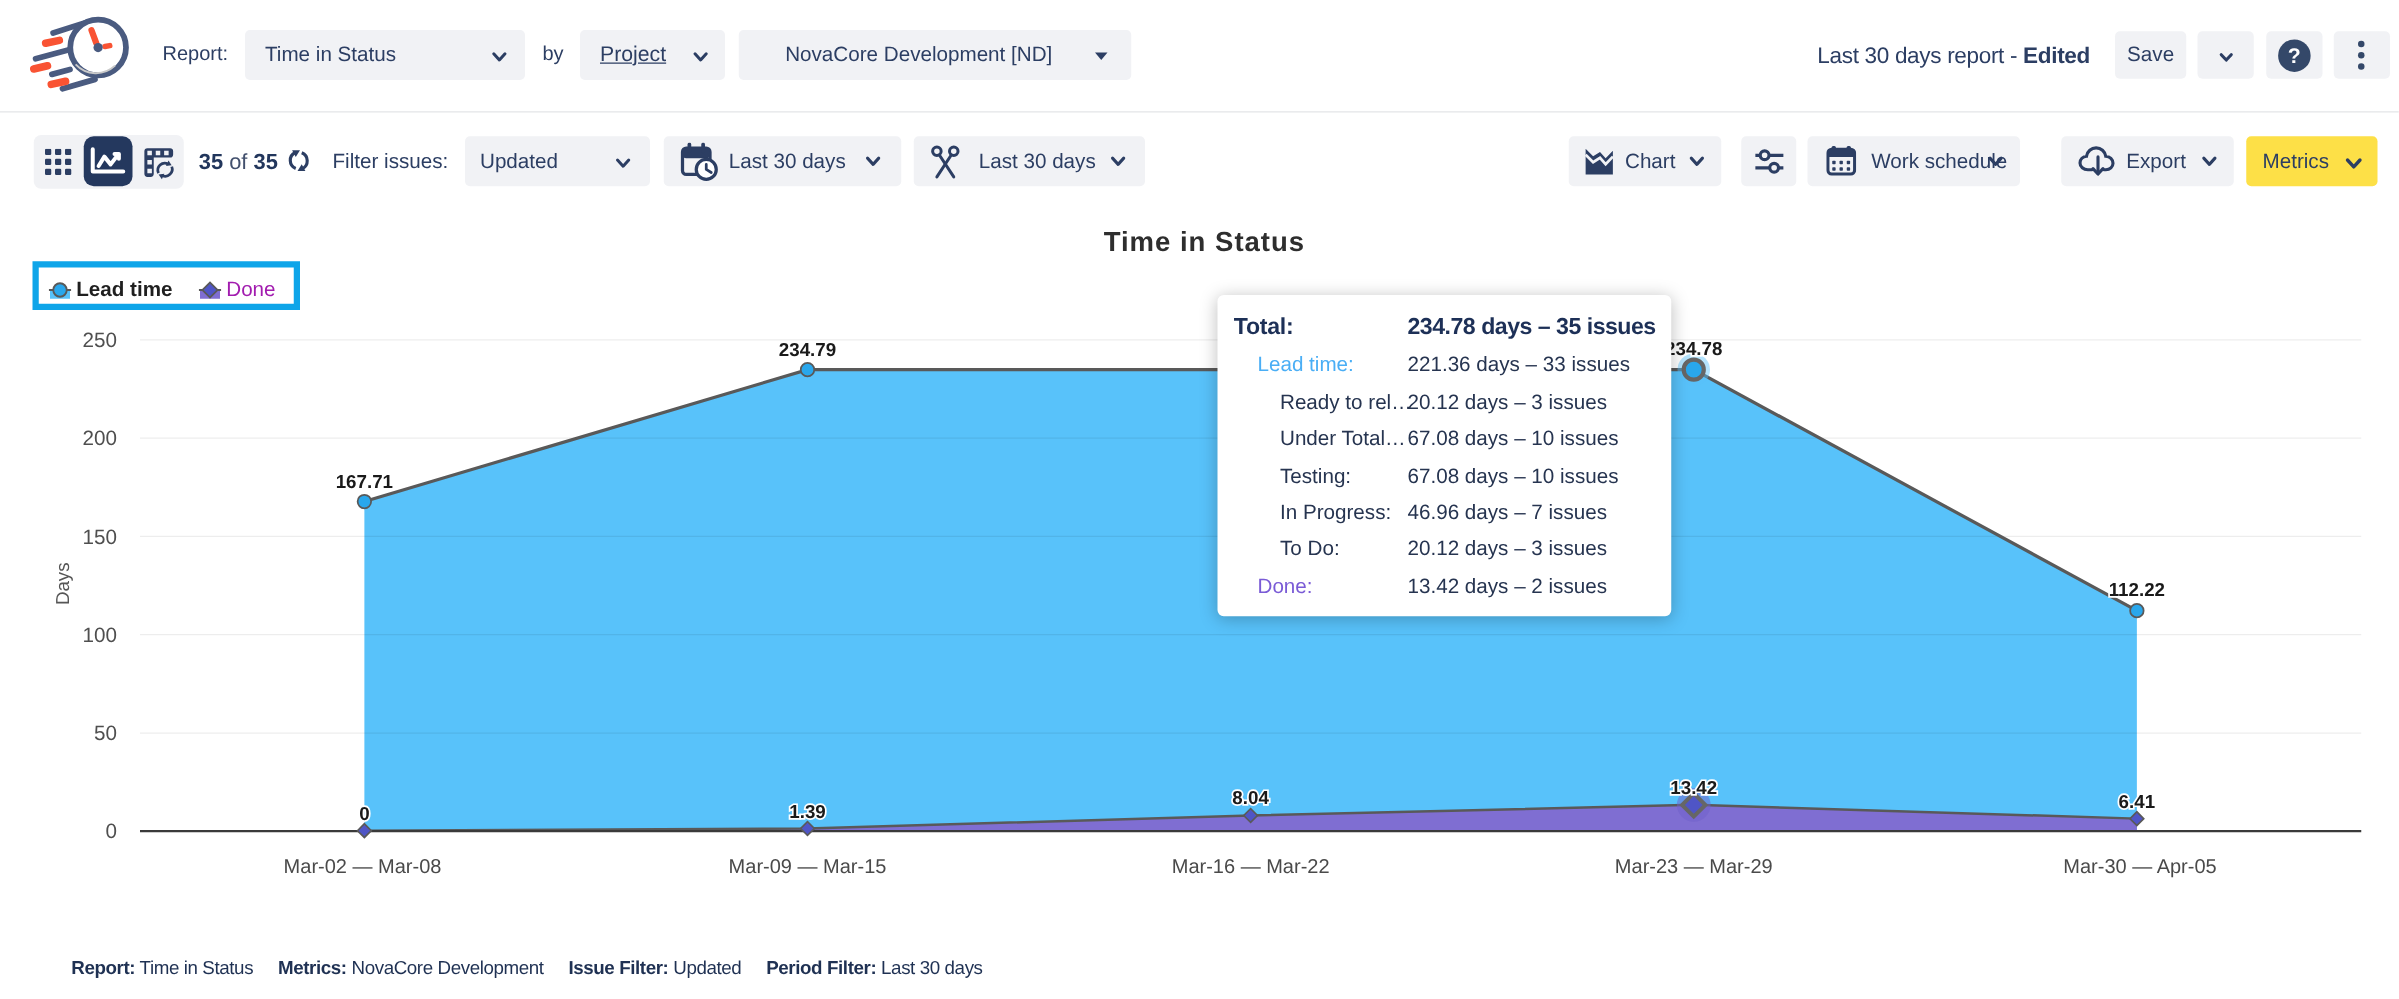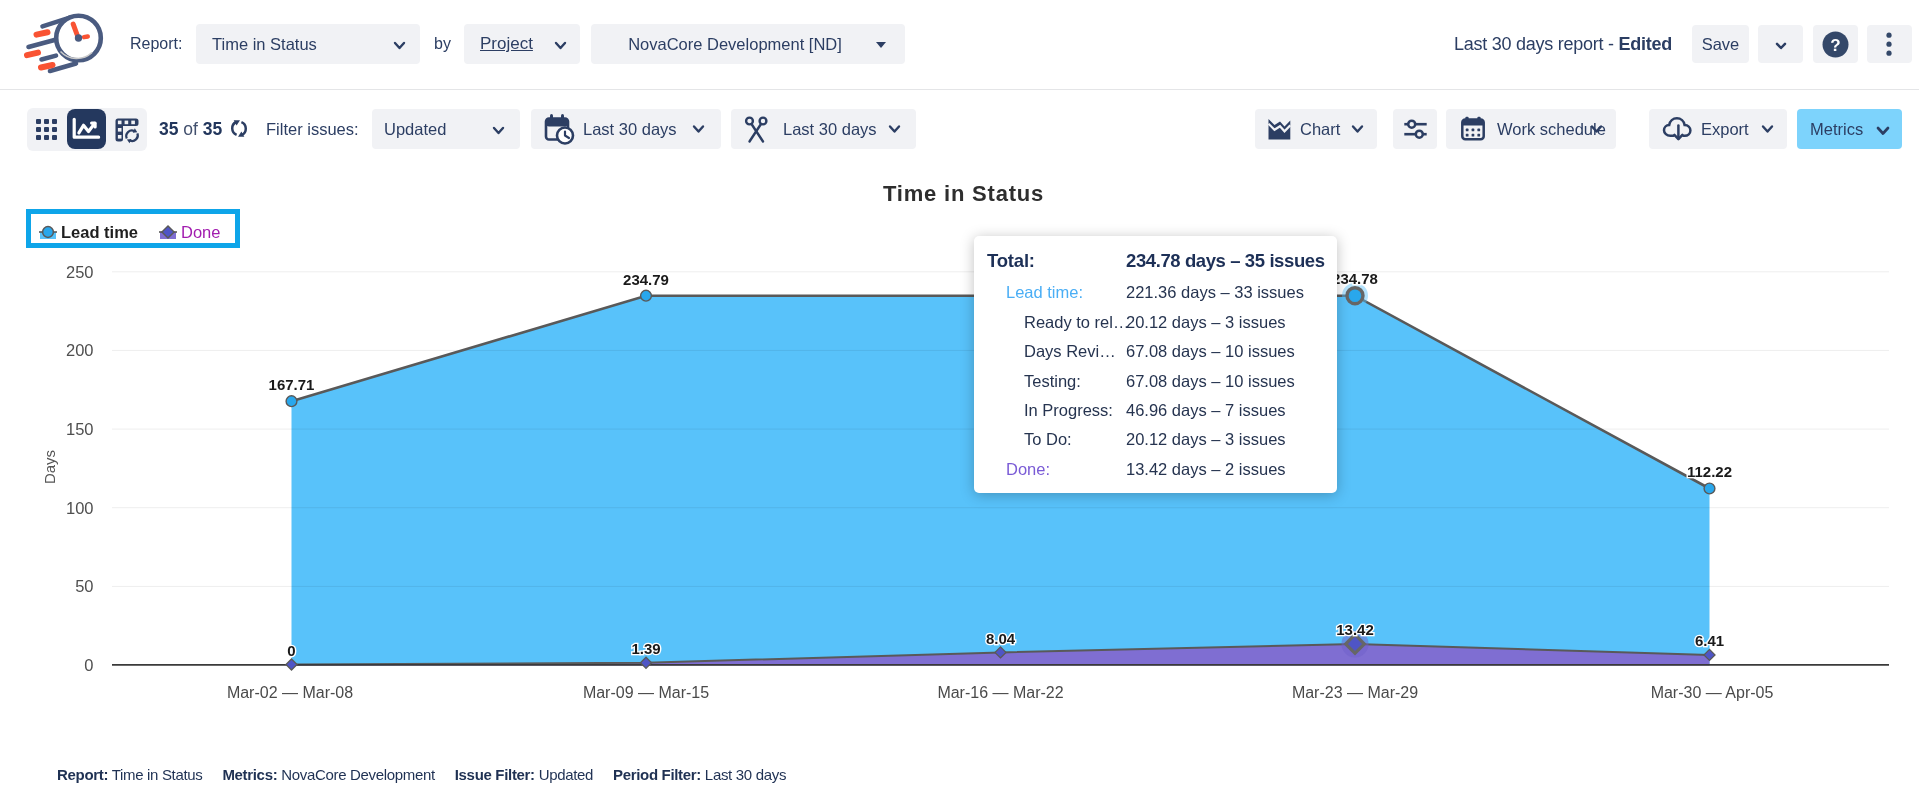--- a/index.html
+++ b/index.html
@@ -232,21 +232,21 @@
   <line x1="16.4" y1="9.5" x2="16.4" y2="22.6" stroke="#2c3e63" stroke-width="2.5" stroke-linecap="round"></line>
   <path d="M12.4 18.9 L16.4 23.2 L20.4 18.9" fill="none" stroke="#2c3e63" stroke-width="2.5" stroke-linecap="round" stroke-linejoin="round"></path>
 </svg>
     </span>
   <span style="position:absolute;left:52px;font-size:16.5px;font-weight:500;">Export</span>
   <svg class="abs" style="right:13px;top:15px;" width="13" height="10" viewBox="0 0 13 10">
       <path d="M2 2.5 L6.5 7.5 L11 2.5" fill="none" stroke="#2c3e63" stroke-width="2.4" stroke-linecap="round" stroke-linejoin="round"></path>
     </svg>
 </div>
 
-<div class="btn row2" style="left:1797px;width:105px;background:#7dd3fc;">
+<div class="btn row2" style="left:1797px;width:105px;background:#fde047;">
   <span style="position:absolute;left:13px;font-size:16.5px;font-weight:500;">Metrics</span>
   <svg class="abs" style="right:12px;top:16.5px;" width="14" height="10" viewBox="0 0 14 10">
       <path d="M2 2 L7 7.5 L12 2" fill="none" stroke="#2c3e63" stroke-width="2.7" stroke-linecap="round" stroke-linejoin="round"></path>
     </svg>
 </div>
 
 <div class="abs" style="left:0;top:181px;width:1927px;text-align:center;font-size:22px;font-weight:700;color:#2e2e2e;letter-spacing:0.8px;">Time in Status</div>
 
 <div class="abs" style="left:26px;top:209px;width:214px;height:39px;border:5px solid #0ea5e9;">
   <svg class="abs" style="left:8px;top:9px;" width="18" height="18" viewBox="0 0 18 18">
@@ -327,21 +327,21 @@
 </svg>
 
 <div class="abs" style="left:974px;top:236px;width:363px;height:257px;background:#fff;border-radius:5px;box-shadow:0 2px 14px rgba(0,0,0,0.25);"></div>
 <div class="abs" style="left:974px;top:236px;width:363px;height:315px;font-size:16.5px;color:#263450;white-space:nowrap;">
   <div class="abs" style="left:13px;top:14px;font-size:18.5px;font-weight:700;color:#1d3057;letter-spacing:-0.2px;">Total:</div>
   <div class="abs" style="left:152px;top:14px;font-size:18.5px;font-weight:700;color:#1d3057;letter-spacing:-0.4px;">234.78 days – 35 issues</div>
   <div class="abs" style="left:32px;top:47px;color:#4aaef5;">Lead time:</div>
   <div class="abs" style="left:152px;top:47px;">221.36 days – 33 issues</div>
   <div class="abs" style="left:50px;top:77px;">Ready to rel…</div>
   <div class="abs" style="left:152px;top:77px;">20.12 days – 3 issues</div>
-  <div class="abs" style="left:50px;top:106px;">Days Revi…</div>
+  <div class="abs" style="left:50px;top:106px;">Under Total…</div>
   <div class="abs" style="left:152px;top:106px;">67.08 days – 10 issues</div>
   <div class="abs" style="left:50px;top:136px;">Testing:</div>
   <div class="abs" style="left:152px;top:136px;">67.08 days – 10 issues</div>
   <div class="abs" style="left:50px;top:165px;">In Progress:</div>
   <div class="abs" style="left:152px;top:165px;">46.96 days – 7 issues</div>
   <div class="abs" style="left:50px;top:194px;">To Do:</div>
   <div class="abs" style="left:152px;top:194px;">20.12 days – 3 issues</div>
   <div class="abs" style="left:32px;top:224px;color:#7a5bd6;text-align:right;">Done:</div>
   <div class="abs" style="left:152px;top:224px;">13.42 days – 2 issues</div>
 </div>

